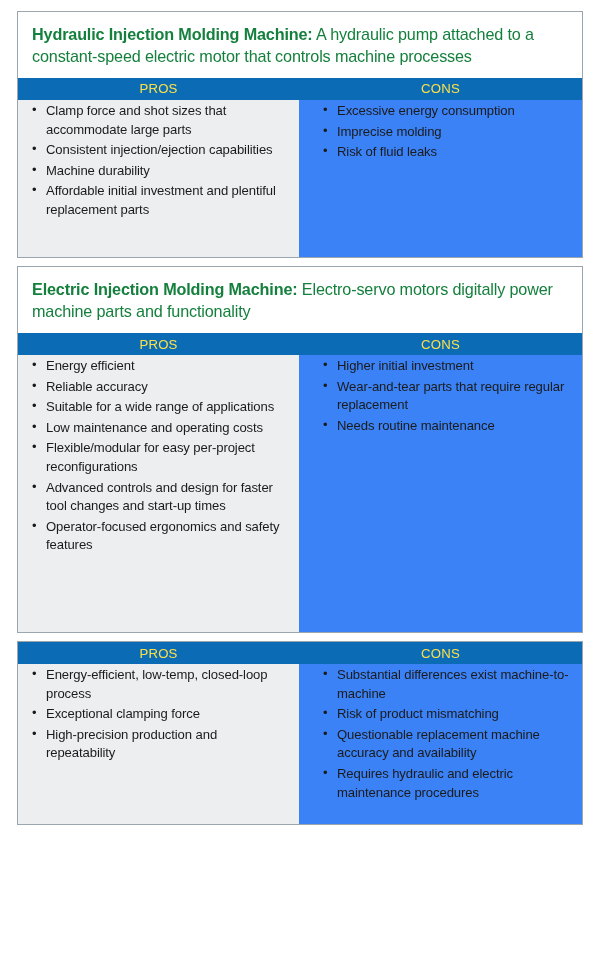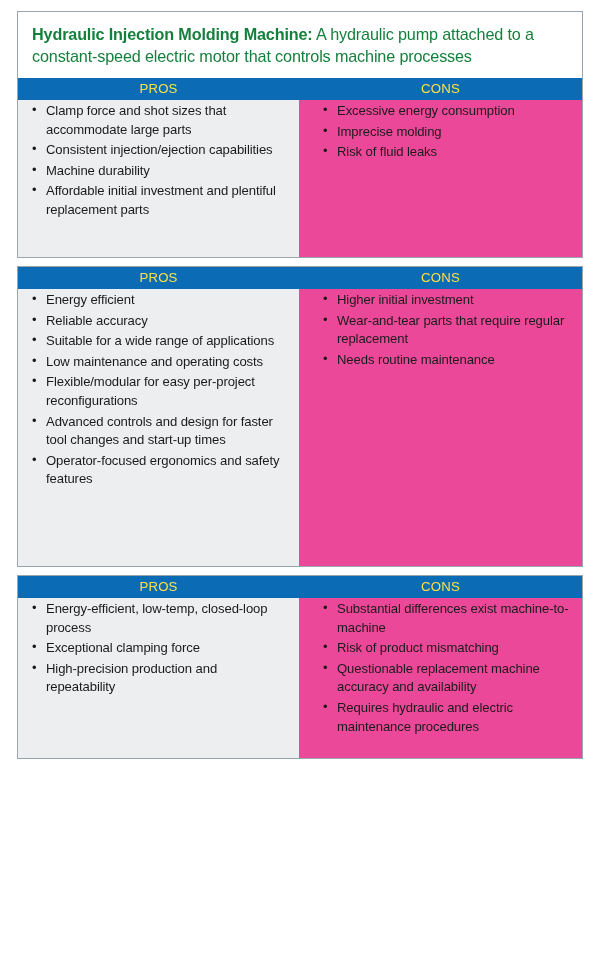--- a/index.html
+++ b/index.html
@@ -65,21 +65,21 @@
   .col {
     box-sizing: border-box;
     padding: 2px 12px 12px 8px;
   }
   .col.pros {
     width: 281px;
     background: #eceef0;
   }
   .col.cons {
     flex: 1;
-    background: #ec4899;
+    background: #3b82f6;
     padding-left: 18px;
   }
   ul.bullets {
     list-style: none;
     margin: 0;
     padding: 0;
   }
   ul.bullets li {
     position: relative;
     padding-left: 20px;
@@ -129,20 +129,23 @@
         <ul class="bullets">
           <li>Excessive energy consumption</li>
           <li>Imprecise molding</li>
           <li>Risk of fluid leaks</li>
         </ul>
       </div>
     </div>
   </div>
 
   <div class="card c2">
+    <div class="card-title">
+      <span class="lead">Electric Injection Molding Machine:</span><span> Electro-servo motors digitally power machine parts and functionality</span>
+    </div>
     <div class="headbar">
       <div class="hcell pros">PROS</div>
       <div class="hcell cons">CONS</div>
     </div>
     <div class="body-row">
       <div class="col pros">
         <ul class="bullets">
           <li>Energy efficient</li>
           <li>Reliable accuracy</li>
           <li>Suitable for a wide range of applications</li>

